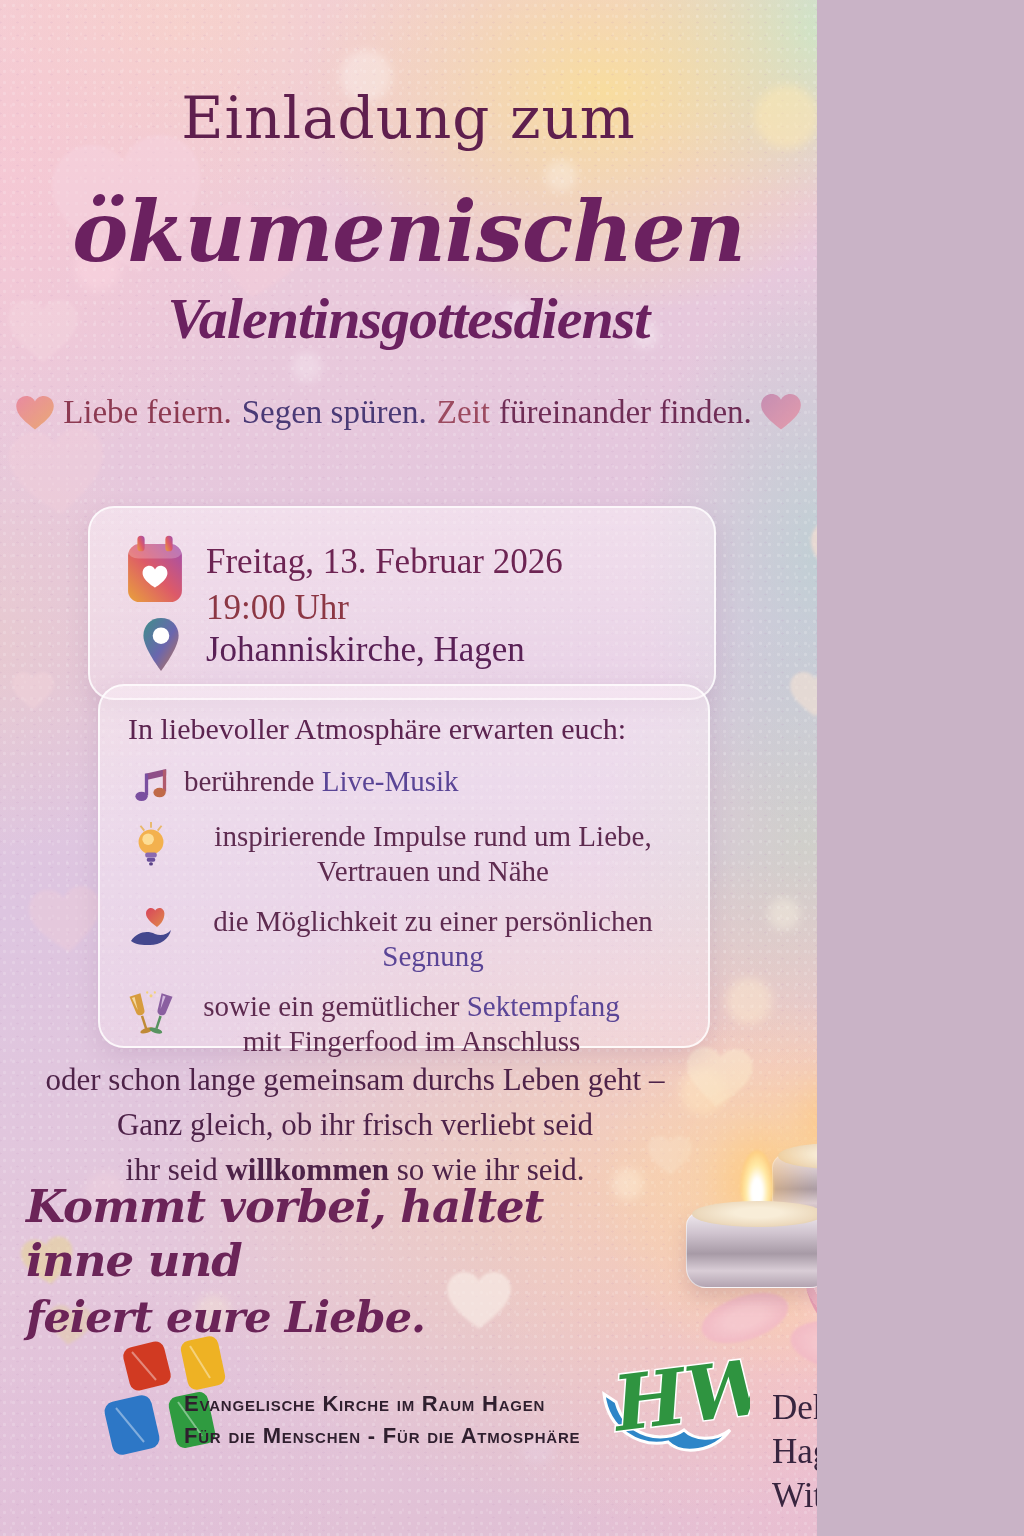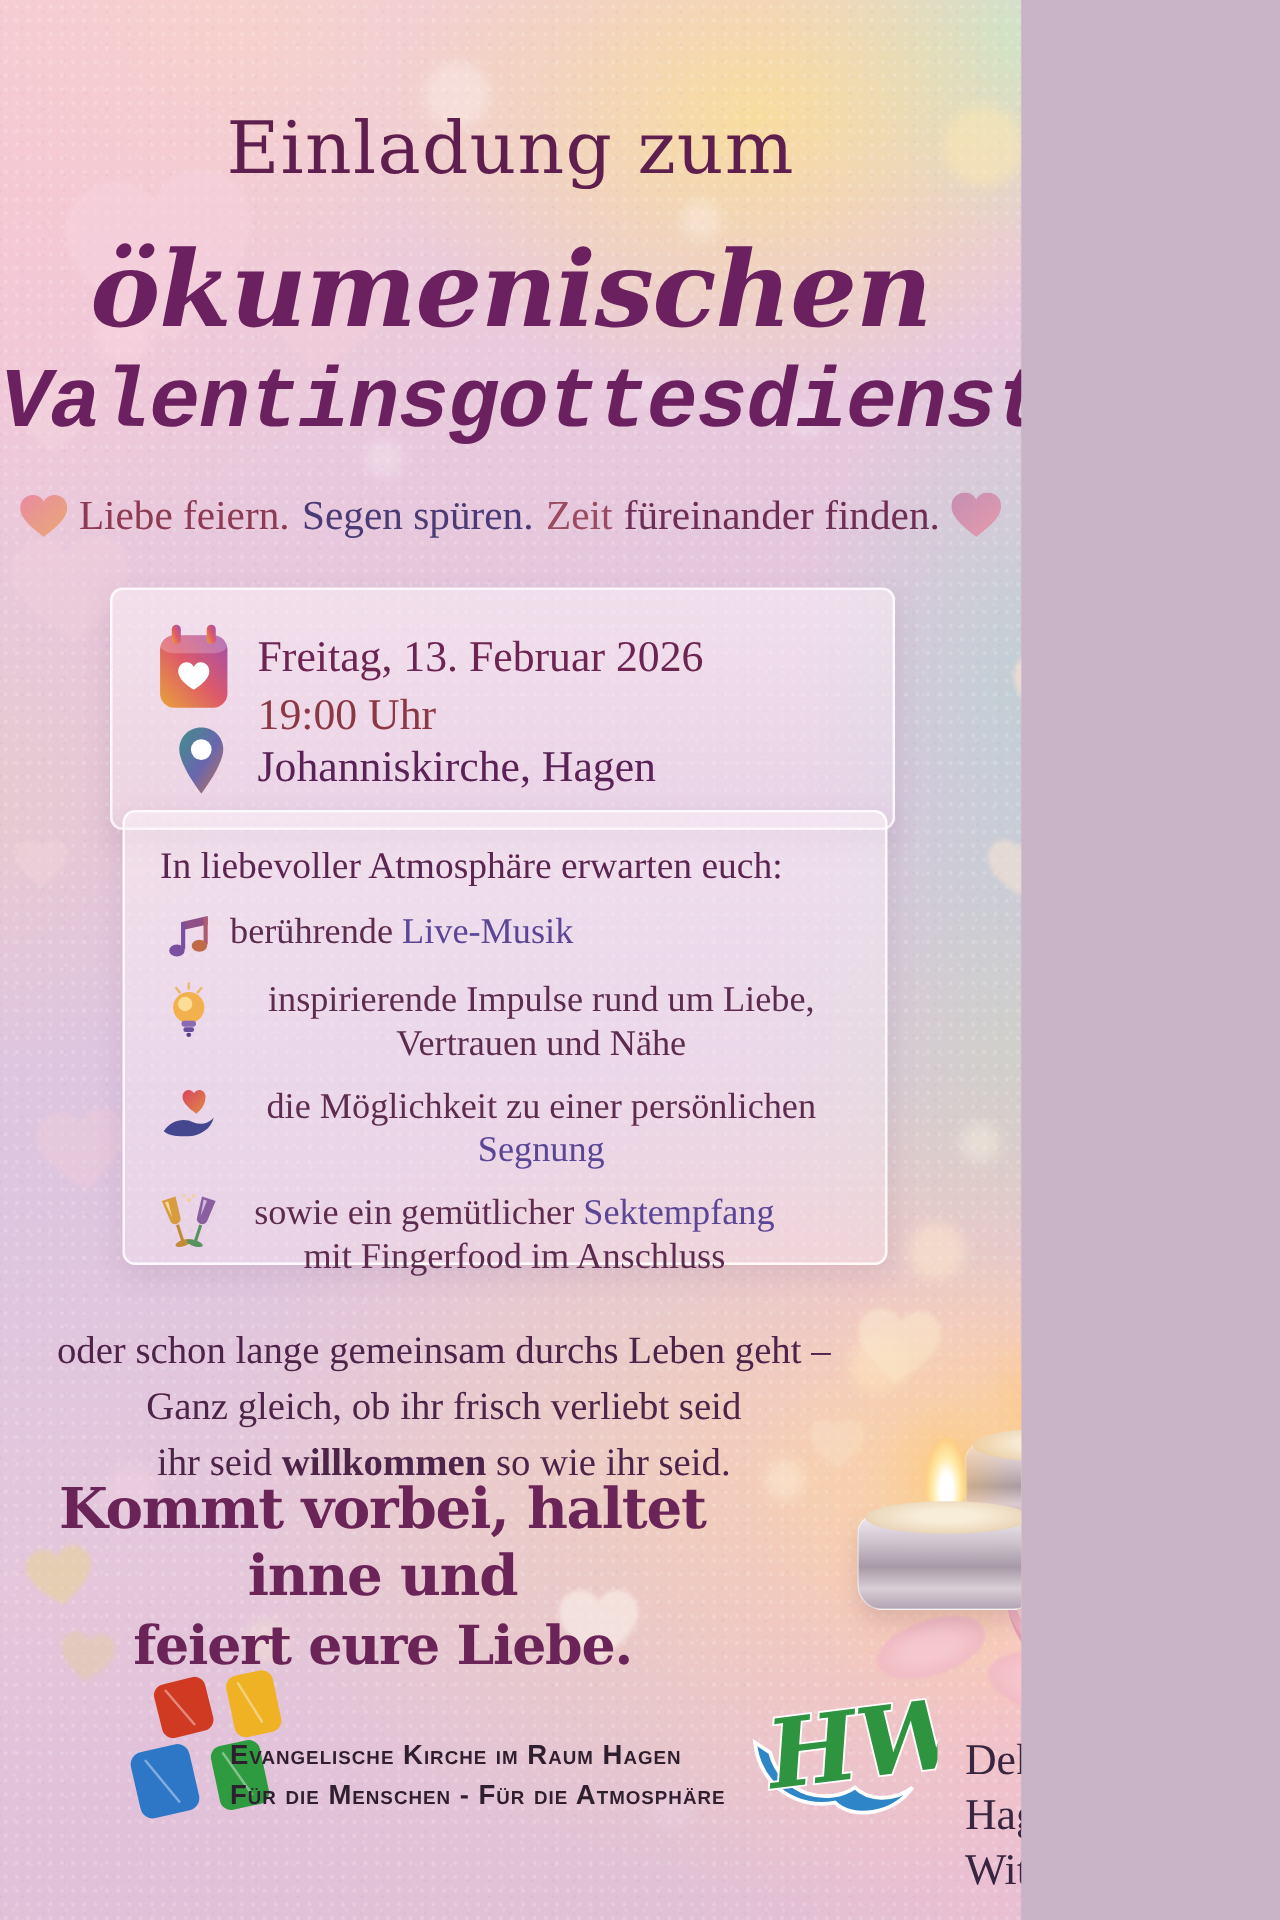--- a/index.html
+++ b/index.html
@@ -42,47 +42,47 @@
     background:repeating-radial-gradient(circle at 44% 44%, #f9d6dd 0 7px, #f2bac8 7px 14px, #eba6ba 14px 21px);
     box-shadow:inset -10px -12px 26px rgba(205,118,150,.45), 0 0 26px rgba(250,205,215,.6);}
   .petal{position:absolute;border-radius:50%;background:radial-gradient(ellipse,#f6c8d1 30%,#eeadbd 100%);
     opacity:.85;filter:blur(1px);}
   
   .content{position:absolute;inset:0;}
   .title-block{position:absolute;top:84px;left:0;width:100%;text-align:center;}
   .title-intro{font-family:"DejaVu Serif", serif;font-size:58px;color:#5f1f4e;letter-spacing:1px;}
   .title-script1{font-family:"DejaVu Serif", serif;font-style:italic;font-weight:bold;
     font-size:84px;color:#6b2160;margin-top:30px;letter-spacing:-1px;}
-  .title-script2{font-family:Liberation Mono, monospace;font-style:italic;font-weight:bold;
-    font-size:68px;color:#6b2160;margin-top:4px;letter-spacing:-1px;}
+  .title-script2{font-family:Liberation Serif, serif;font-style:italic;font-weight:bold;
+    font-size:58px;color:#6b2160;margin-top:4px;letter-spacing:-1px;}
   .tagline{position:absolute;top:394px;left:0;width:100%;text-align:center;font-size:33px;}
   .tagline .hicon{vertical-align:-7px;margin:0 9px;}
   .tg1{color:#8d3a52;} .tg2{color:#4a3a76;margin-left:10px;} .tg3{color:#9c4a60;margin-left:10px;} .tg4{color:#6f2d56;margin-left:9px;}
-  .card{position:absolute;border-radius:10px;border:2px solid rgba(255,255,255,.8);
+  .card{position:absolute;border-radius:26px;border:2px solid rgba(255,255,255,.8);
     background:linear-gradient(180deg, rgba(252,242,248,.55), rgba(247,229,241,.4));
-    box-shadow:0 8px 22px rgba(128,86,128,.16);}
+    box-shadow:0 8px 22px rgba(128,86,128,.16);margin-top:36px;}
   .card1{left:88px;top:470px;width:624px;height:190px;}
   .card2{left:98px;top:648px;width:612px;height:364px;box-sizing:border-box;padding:24px 26px 18px 28px;}
   .cal-icon{position:absolute;left:36px;top:24px;}
   .event-date{position:absolute;left:116px;top:34px;font-size:35px;color:#6d2453;}
   .event-time{position:absolute;left:116px;top:80px;font-size:35px;color:#8c3744;}
   .pin-icon{position:absolute;left:50px;top:108px;}
   .event-loc{position:absolute;left:116px;top:122px;font-size:35px;color:#5a2156;}
   .intro{font-size:30px;color:#5c2450;margin:2px 0 18px 0;}
   ul.program{list-style:none;margin:0;padding:0;}
   ul.program li{display:flex;gap:10px;margin-bottom:14px;align-items:flex-start;}
   .li-icon{flex:none;width:46px;display:flex;justify-content:center;margin-top:1px;}
   .li-text{font-size:29px;color:#5e2b50;line-height:1.22;max-width:505px;text-align:center;}
   ul.program li:nth-child(4) .li-text{max-width:455px;}
   .em{color:#5a4596;}
   .closing{position:absolute;top:1058px;left:30px;width:650px;text-align:center;
     font-size:31px;color:#4e2349;line-height:1.45;}
   .closing b{font-weight:700;}
-  .script-block{position:absolute;top:1180px;left:26px;width:560px;text-align:center;
-    font-family:"DejaVu Serif", serif;font-weight:bold;color:#6b2458;line-height:1.2;}
+  .script-block{position:absolute;top:1180px;left:26px;width:560px;text-align:left;
+    font-family:"DejaVu Serif", serif;font-style:italic;font-weight:bold;color:#6b2458;line-height:1.2;}
   .script-l1{font-size:45px;letter-spacing:-1px;}
   .script-l2{font-size:43px;letter-spacing:-1px;margin-top:4px;}
   .brush-logo{position:absolute;left:98px;top:1336px;}
   .church-text{position:absolute;left:184px;top:1388px;font-family:"Liberation Sans", sans-serif;
     font-variant:small-caps;font-weight:600;font-size:22px;letter-spacing:.8px;color:#2f1f2e;line-height:1.45;}
   .hw-logo{position:absolute;left:592px;top:1338px;}
   .dekanat-text{position:absolute;left:772px;top:1386px;font-family:Liberation Serif, serif;
     font-size:35px;color:#38253f;line-height:1.26;}
 </style>
 </head>

